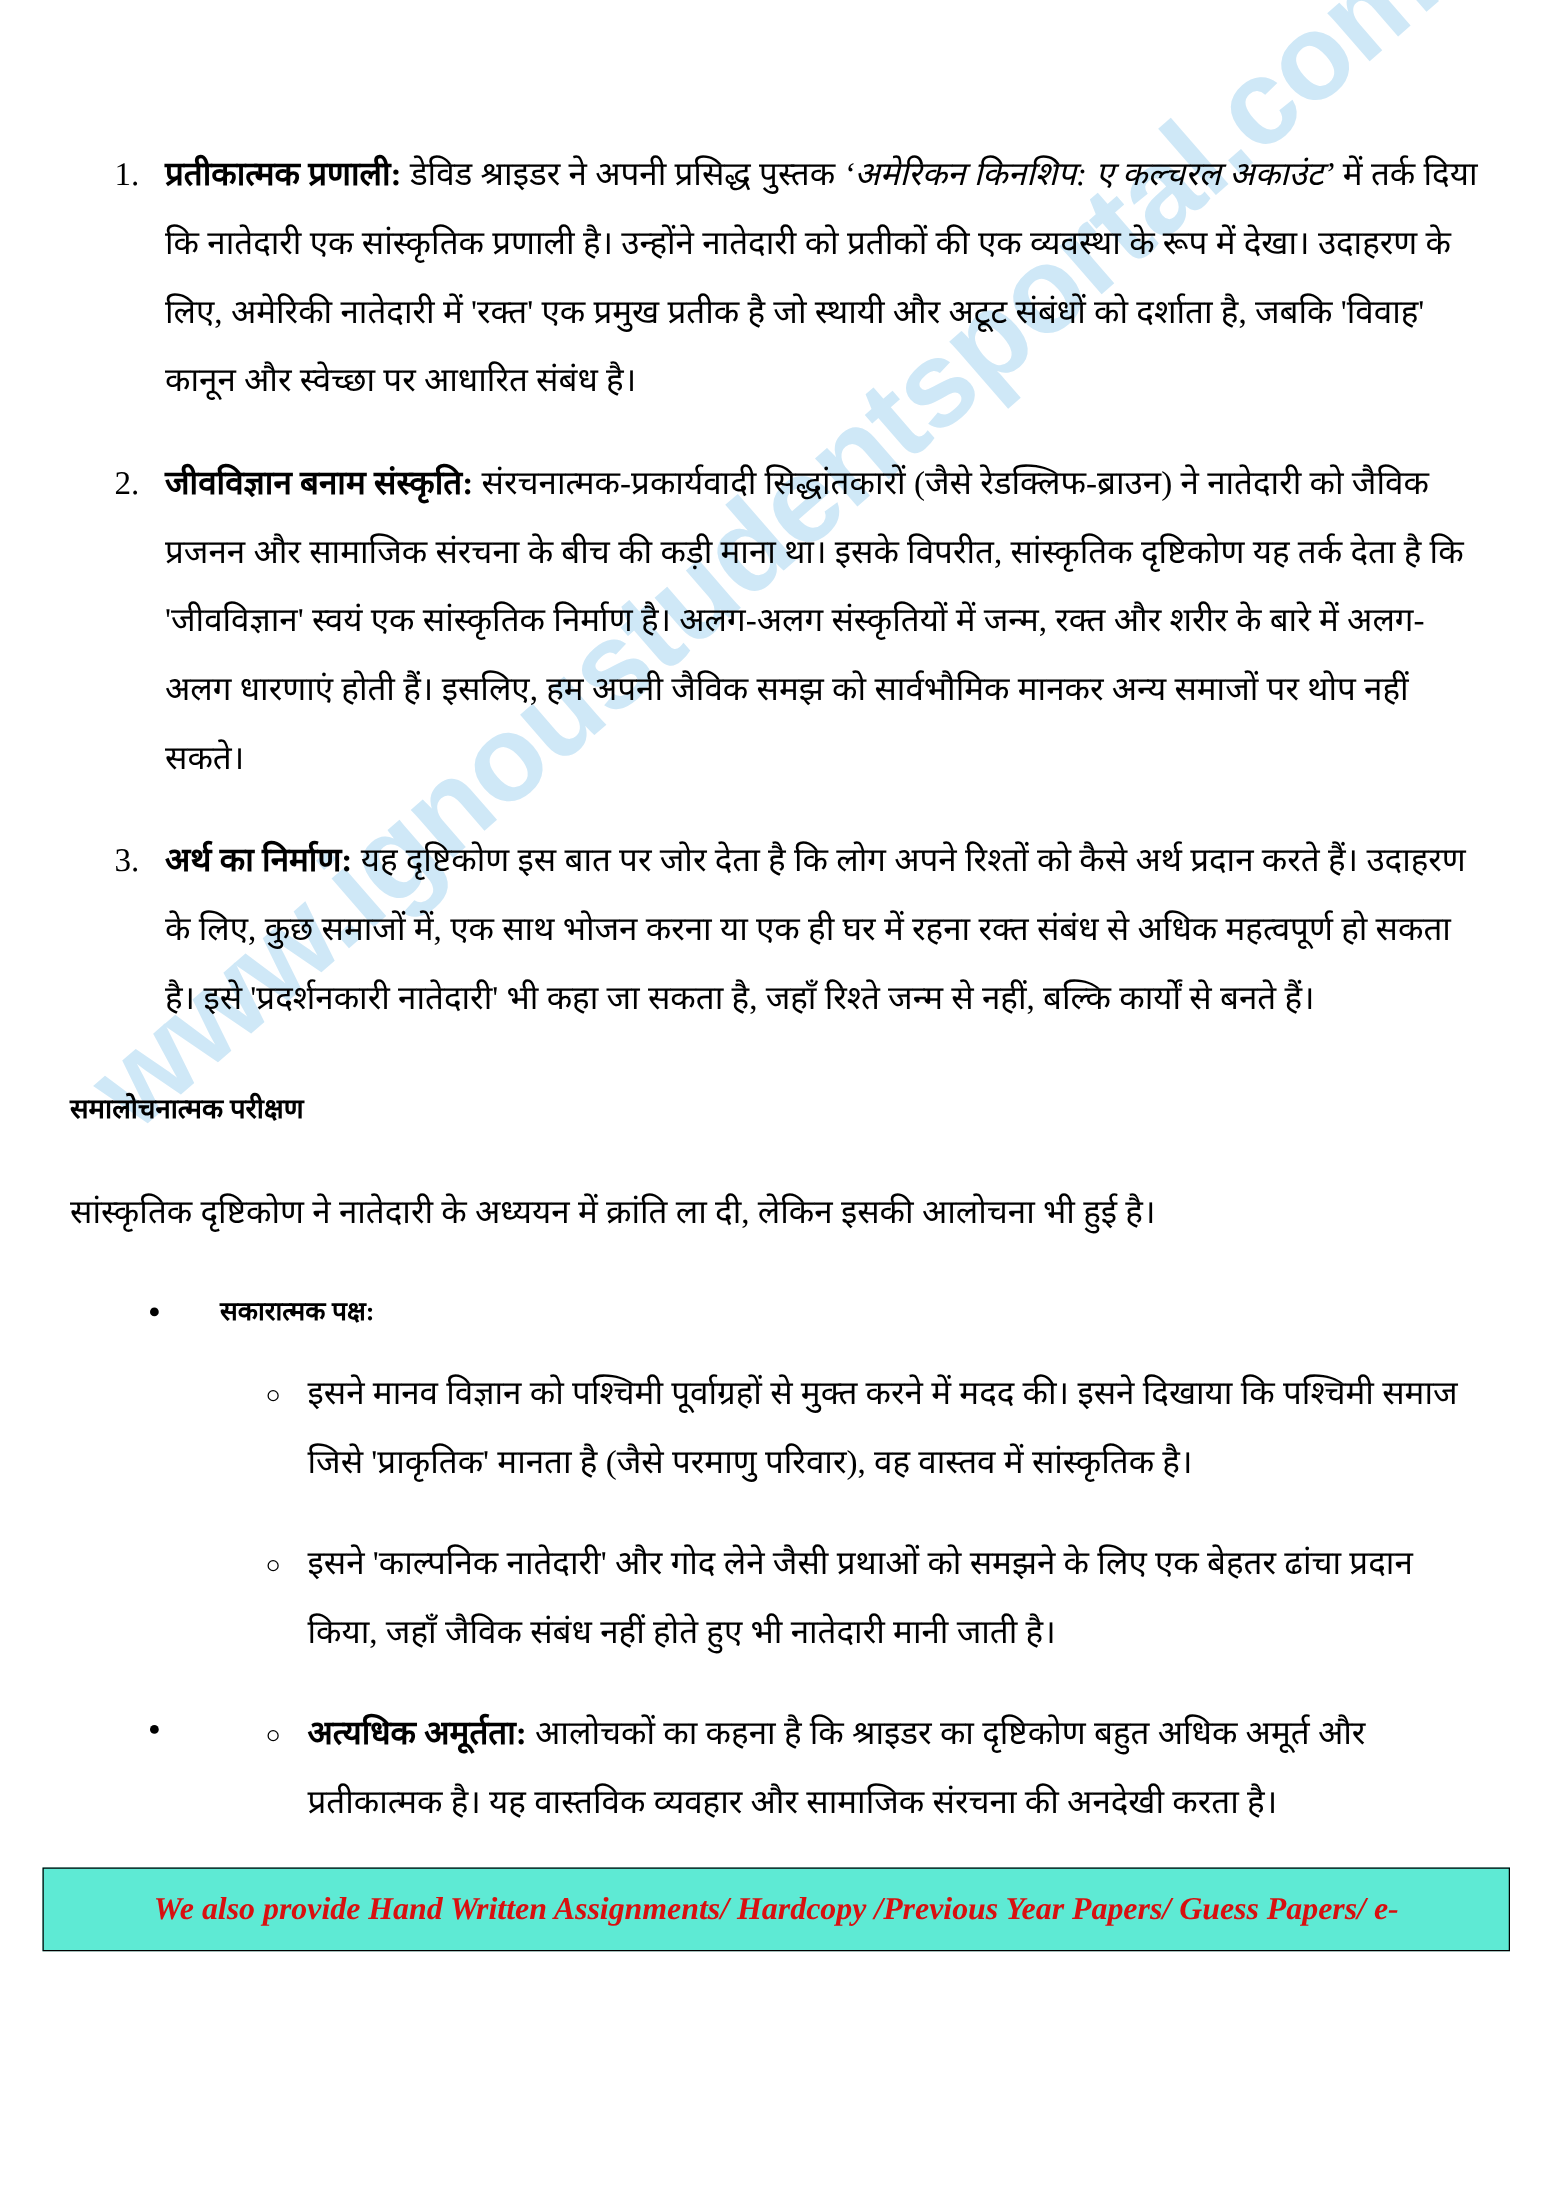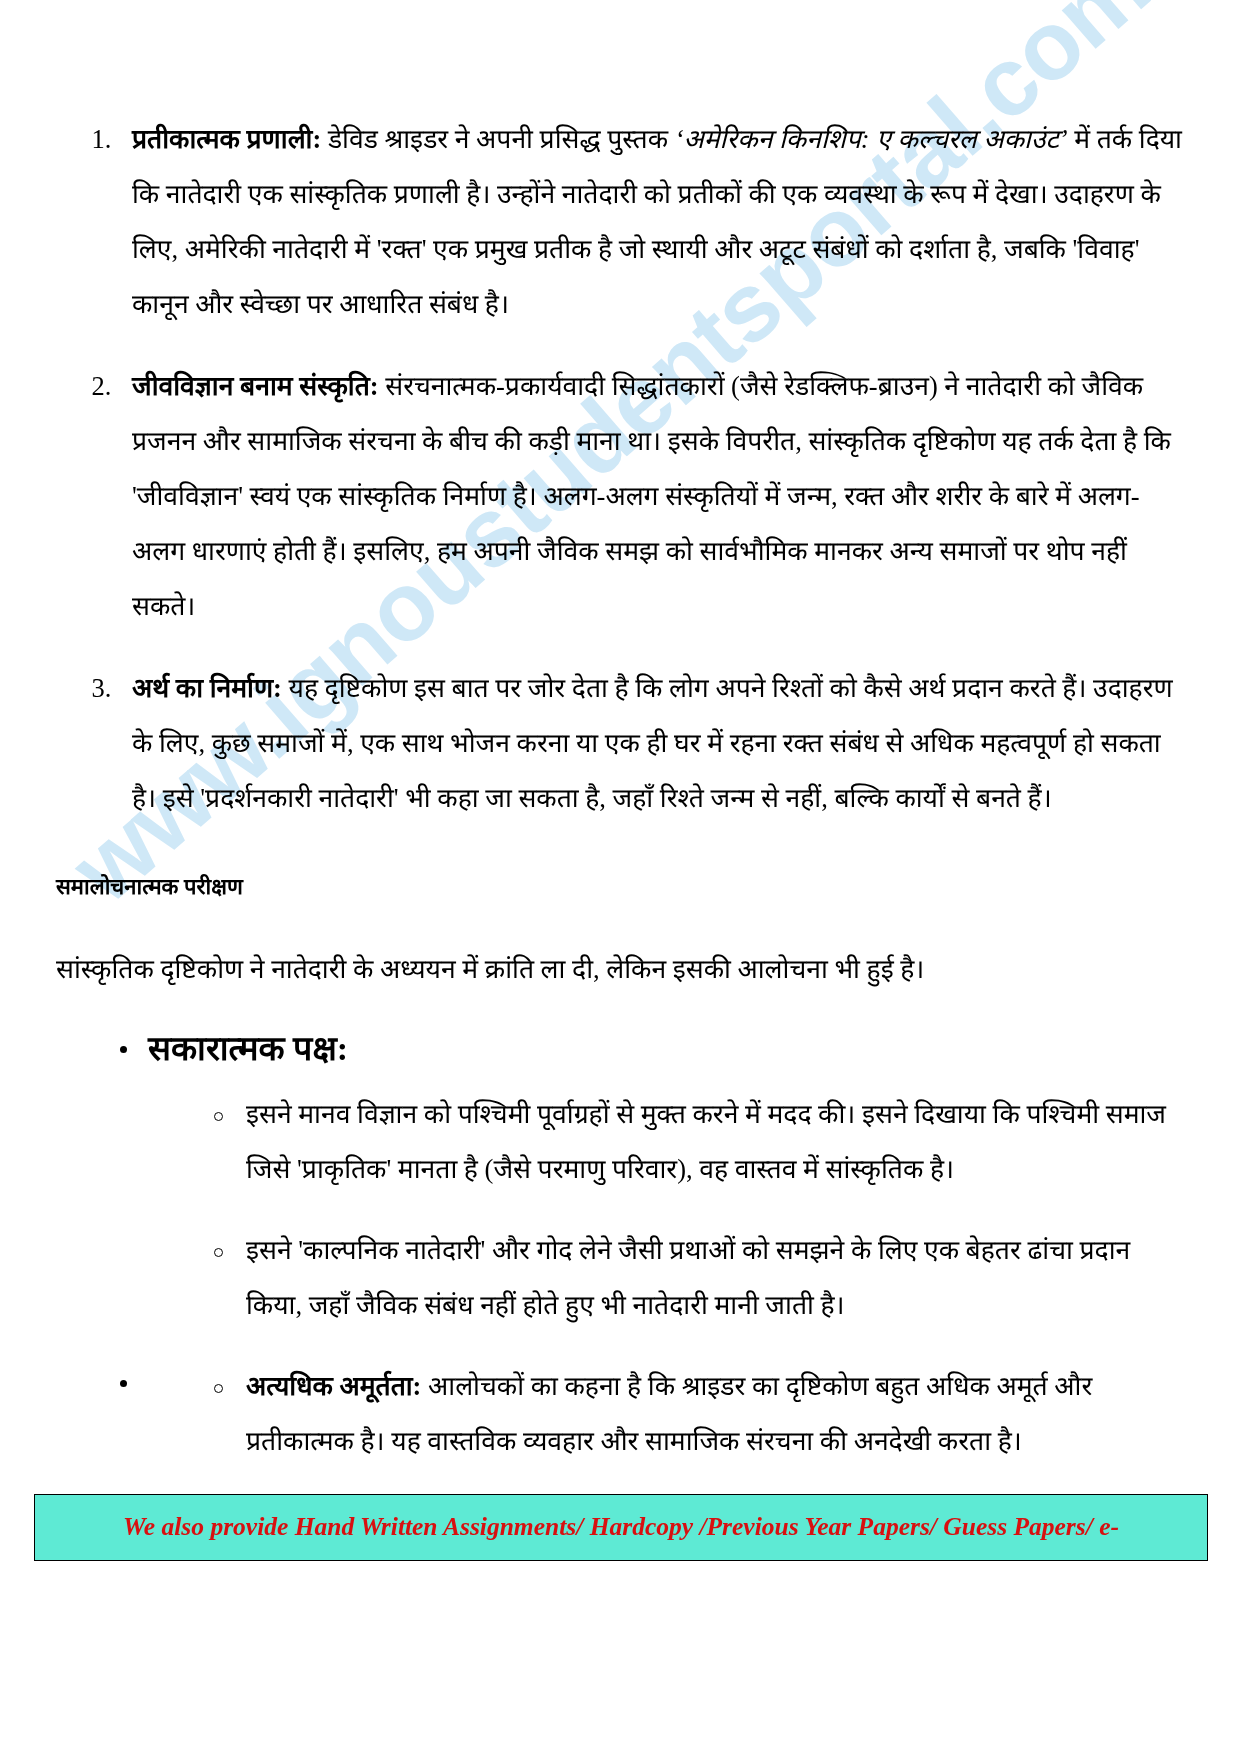--- a/index.html
+++ b/index.html
@@ -114,23 +114,24 @@
     position: absolute;
     left: 2px;
     top: 21px;
     width: 7px;
     height: 7px;
     background: #000;
     border-radius: 50%;
   }
   ul.bullets > li.bullet-item > .bullet-label {
     font-weight: 700;
-    font-size: 34px;
+    font-size: 21px;
     line-height: 48px;
     display: block;
+    margin-left: 28px;
   }
 
   ul.subbullets {
     margin: 14px 0 0 0;
     padding: 0 0 0 64px;
     list-style: none;
   }
   ul.subbullets > li.sub-item {
     position: relative;
     padding-left: 34px;

